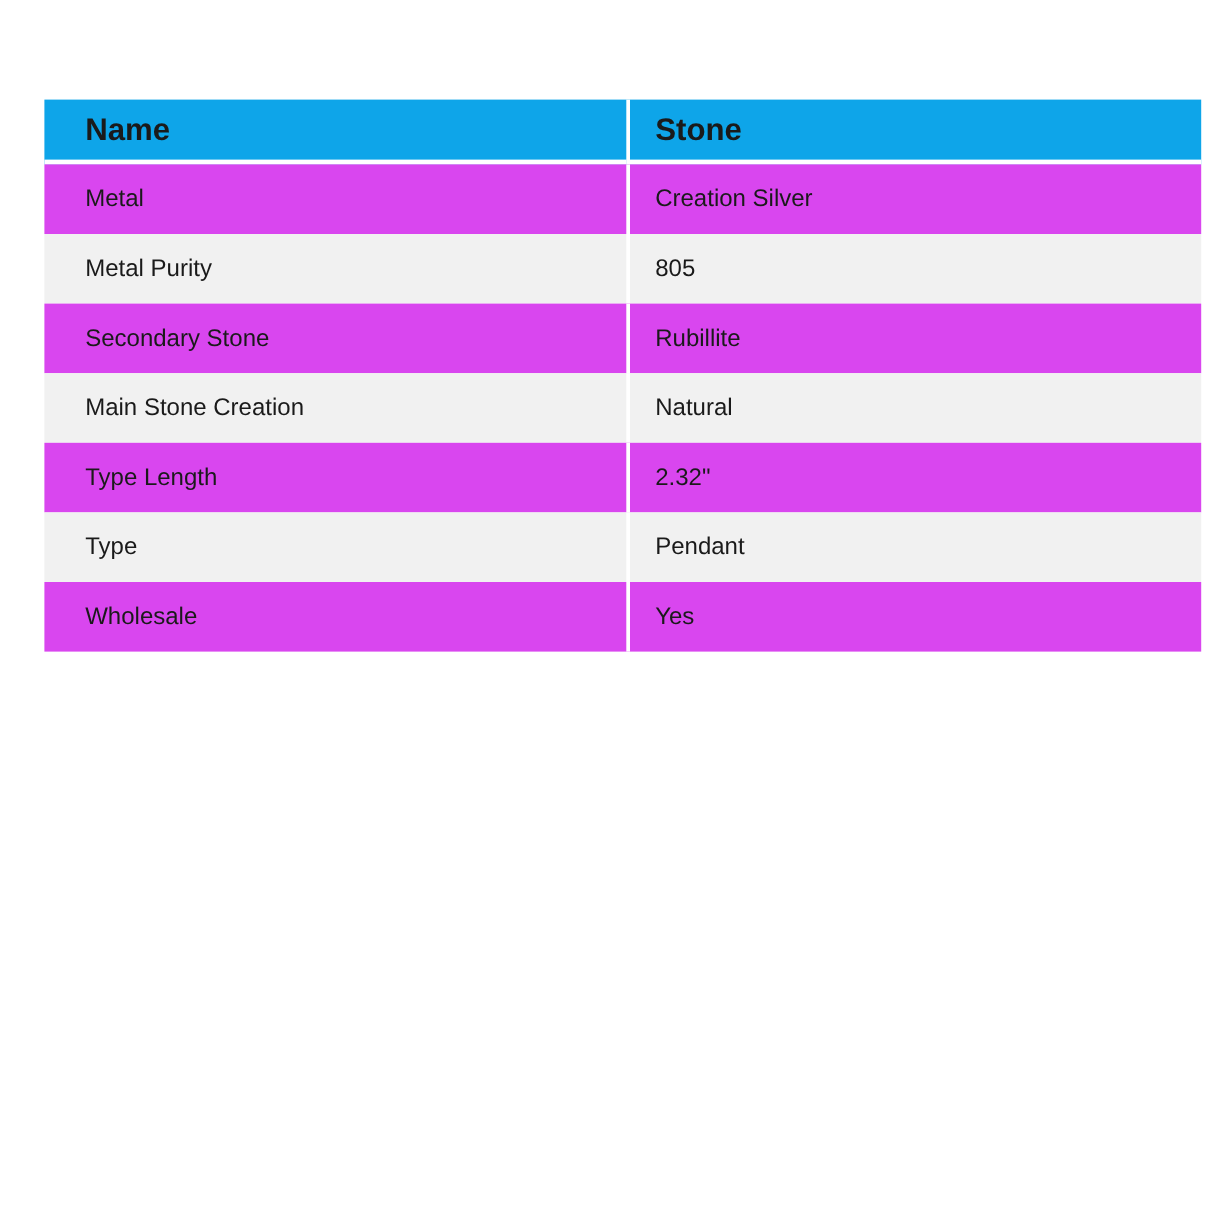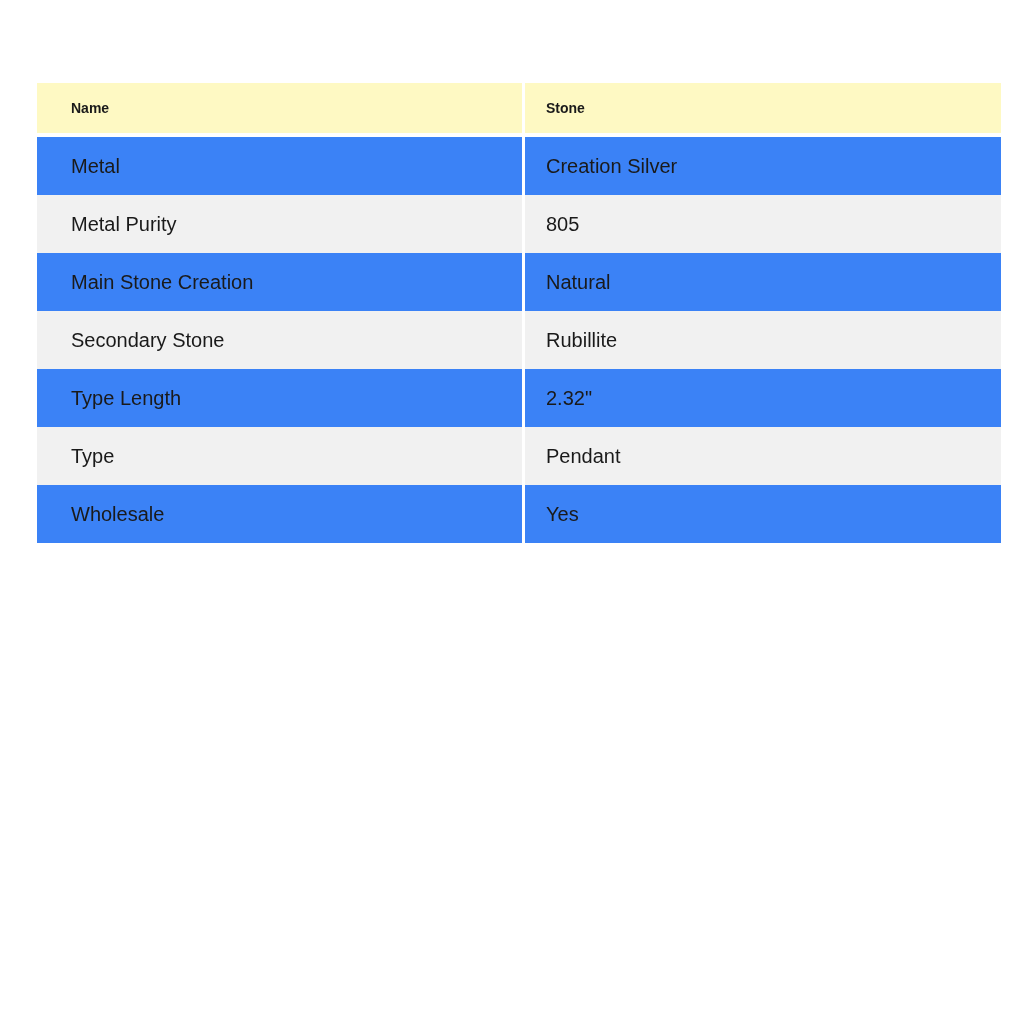--- a/index.html
+++ b/index.html
@@ -28,28 +28,28 @@
   table.attr-table col.c-value { width: 479px; }
   th, td {
     text-align: left;
     vertical-align: middle;
     font-weight: 400;
     padding: 0;
     overflow: hidden;
     white-space: nowrap;
   }
   thead th {
-    background: #fef9c3;
+    background: #0ea5e9;
     height: 50px;
     font-weight: 600;
-    font-size: 14px;
+    font-size: 26px;
   }
   tbody td {
     height: 58px;
-    background: #3b82f6;
+    background: #d946ef;
   }
   tbody tr:nth-child(even) td {
     background: #f1f1f1;
   }
   .cell-name  { padding-left: 34px; }
   .cell-value { padding-left: 21px; border-left: 3px solid #ffffff; }
   thead { border-bottom: 4px solid #ffffff; }
   thead th { border-bottom: 4px solid #ffffff; }
 </style>
 </head>
@@ -70,26 +70,26 @@
     <tbody>
       <tr>
         <td class="cell-name">Metal</td>
         <td class="cell-value">Creation Silver</td>
       </tr>
       <tr>
         <td class="cell-name">Metal Purity</td>
         <td class="cell-value">805</td>
       </tr>
       <tr>
+        <td class="cell-name">Secondary Stone</td>
+        <td class="cell-value">Rubillite</td>
+      </tr>
+      <tr>
         <td class="cell-name">Main Stone Creation</td>
         <td class="cell-value">Natural</td>
-      </tr>
-      <tr>
-        <td class="cell-name">Secondary Stone</td>
-        <td class="cell-value">Rubillite</td>
       </tr>
       <tr>
         <td class="cell-name">Type Length</td>
         <td class="cell-value">2.32"</td>
       </tr>
       <tr>
         <td class="cell-name">Type</td>
         <td class="cell-value">Pendant</td>
       </tr>
       <tr>

